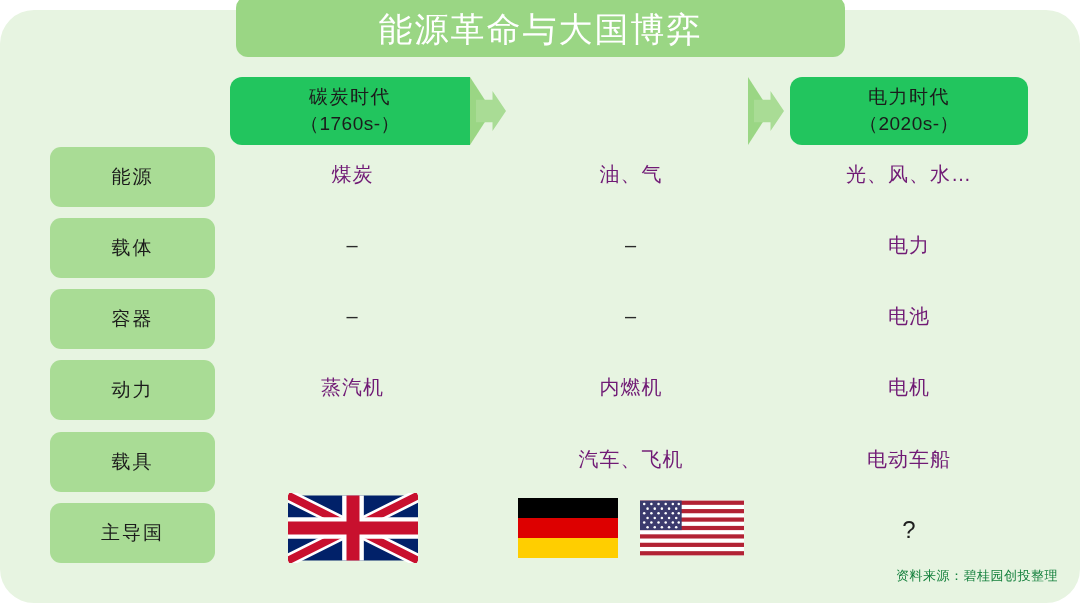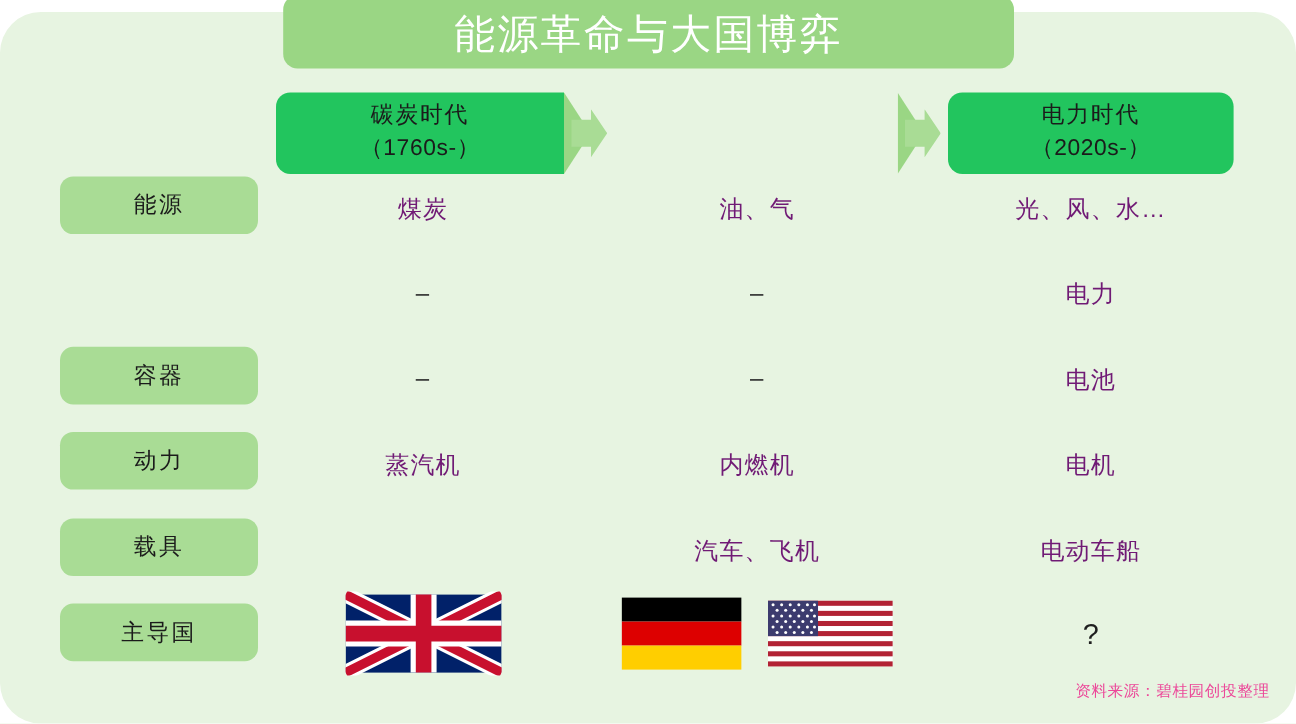--- a/index.html
+++ b/index.html
@@ -68,21 +68,21 @@
     position:absolute;top:14px;
     width:30px;height:40px;
     background:#a9dc95;
     clip-path:polygon(0 22%,55% 22%,55% 0,100% 50%,55% 100%,55% 78%,0 78%);
   }
   .arrow-a{left:246px;}
   .arrow-b{left:524px;}
 
   
   .rowlabel{
-    position:absolute;left:50px;width:165px;height:48px;
+    position:absolute;left:50px;width:165px;height:60px;
     background:#a9dc95;border-radius:11px;
     display:flex;align-items:center;justify-content:center;
     color:#1b1b1b;font-size:19px;letter-spacing:2px;
   }
 
   
   .cell{
     position:absolute;height:54px;
     display:flex;align-items:center;justify-content:center;
     color:#701a75;font-size:20px;letter-spacing:1px;
@@ -99,21 +99,21 @@
     position:absolute;height:72px;
     display:flex;align-items:center;justify-content:center;gap:22px;
   }
   .qmark{
     font-size:24px;color:#1e1e1e;
   }
 
   
   .footer{
     position:absolute;right:22px;bottom:18px;
-    font-size:13px;color:#ec4899;letter-spacing:.5px;
+    font-size:13px;color:#15803d;letter-spacing:.5px;
   }
 </style>
 </head>
 <body>
 
 <div class="stage">
 
   <div class="panel"></div>
 
   <div class="title-banner">
@@ -137,20 +137,23 @@
     </div>
   </div>
 
   <div class="rowlabel" style="top:147px">
     <span>能源</span>
   </div>
   <div class="cell col-0" style="top:147px">煤炭</div>
   <div class="cell col-1" style="top:147px">油、气</div>
   <div class="cell col-2" style="top:147px">光、风、水…</div>
 
+  <div class="rowlabel" style="top:218px">
+    <span>载体</span>
+  </div>
   <div class="cell col-0 dash" style="top:218px">–</div>
   <div class="cell col-1 dash" style="top:218px">–</div>
   <div class="cell col-2" style="top:218px">电力</div>
 
   <div class="rowlabel" style="top:289px">
     <span>容器</span>
   </div>
   <div class="cell col-0 dash" style="top:289px">–</div>
   <div class="cell col-1 dash" style="top:289px">–</div>
   <div class="cell col-2" style="top:289px">电池</div>

